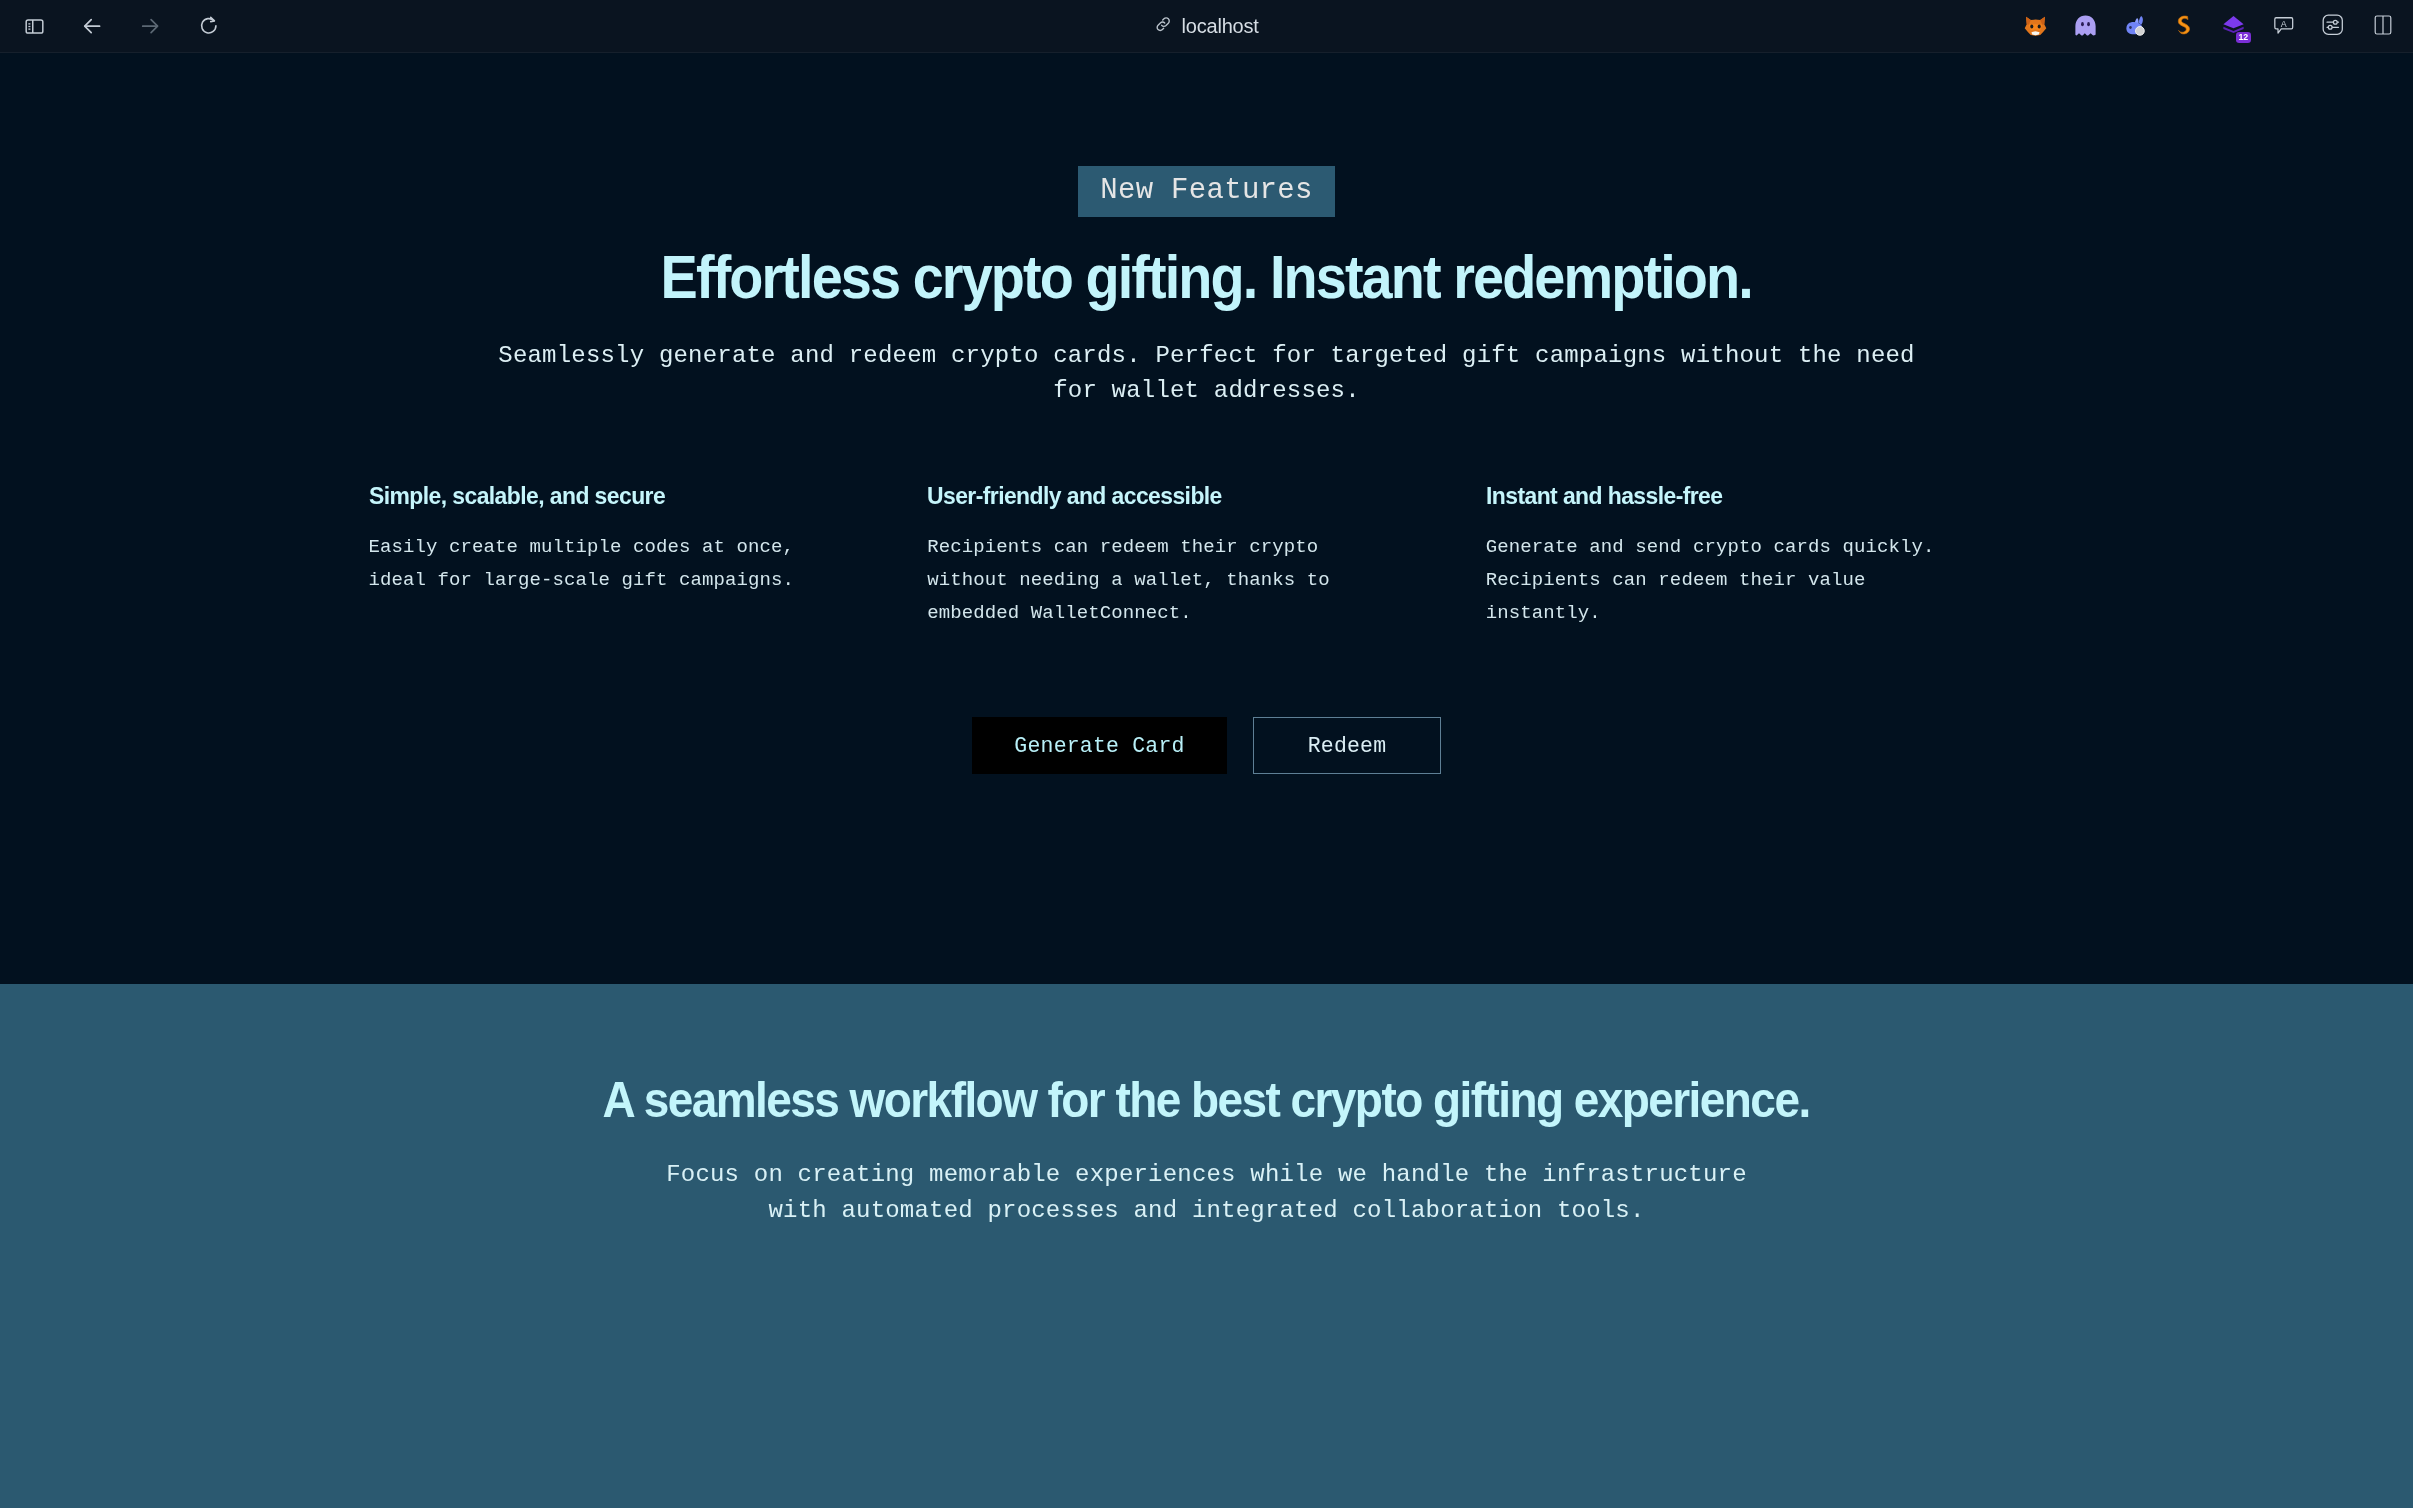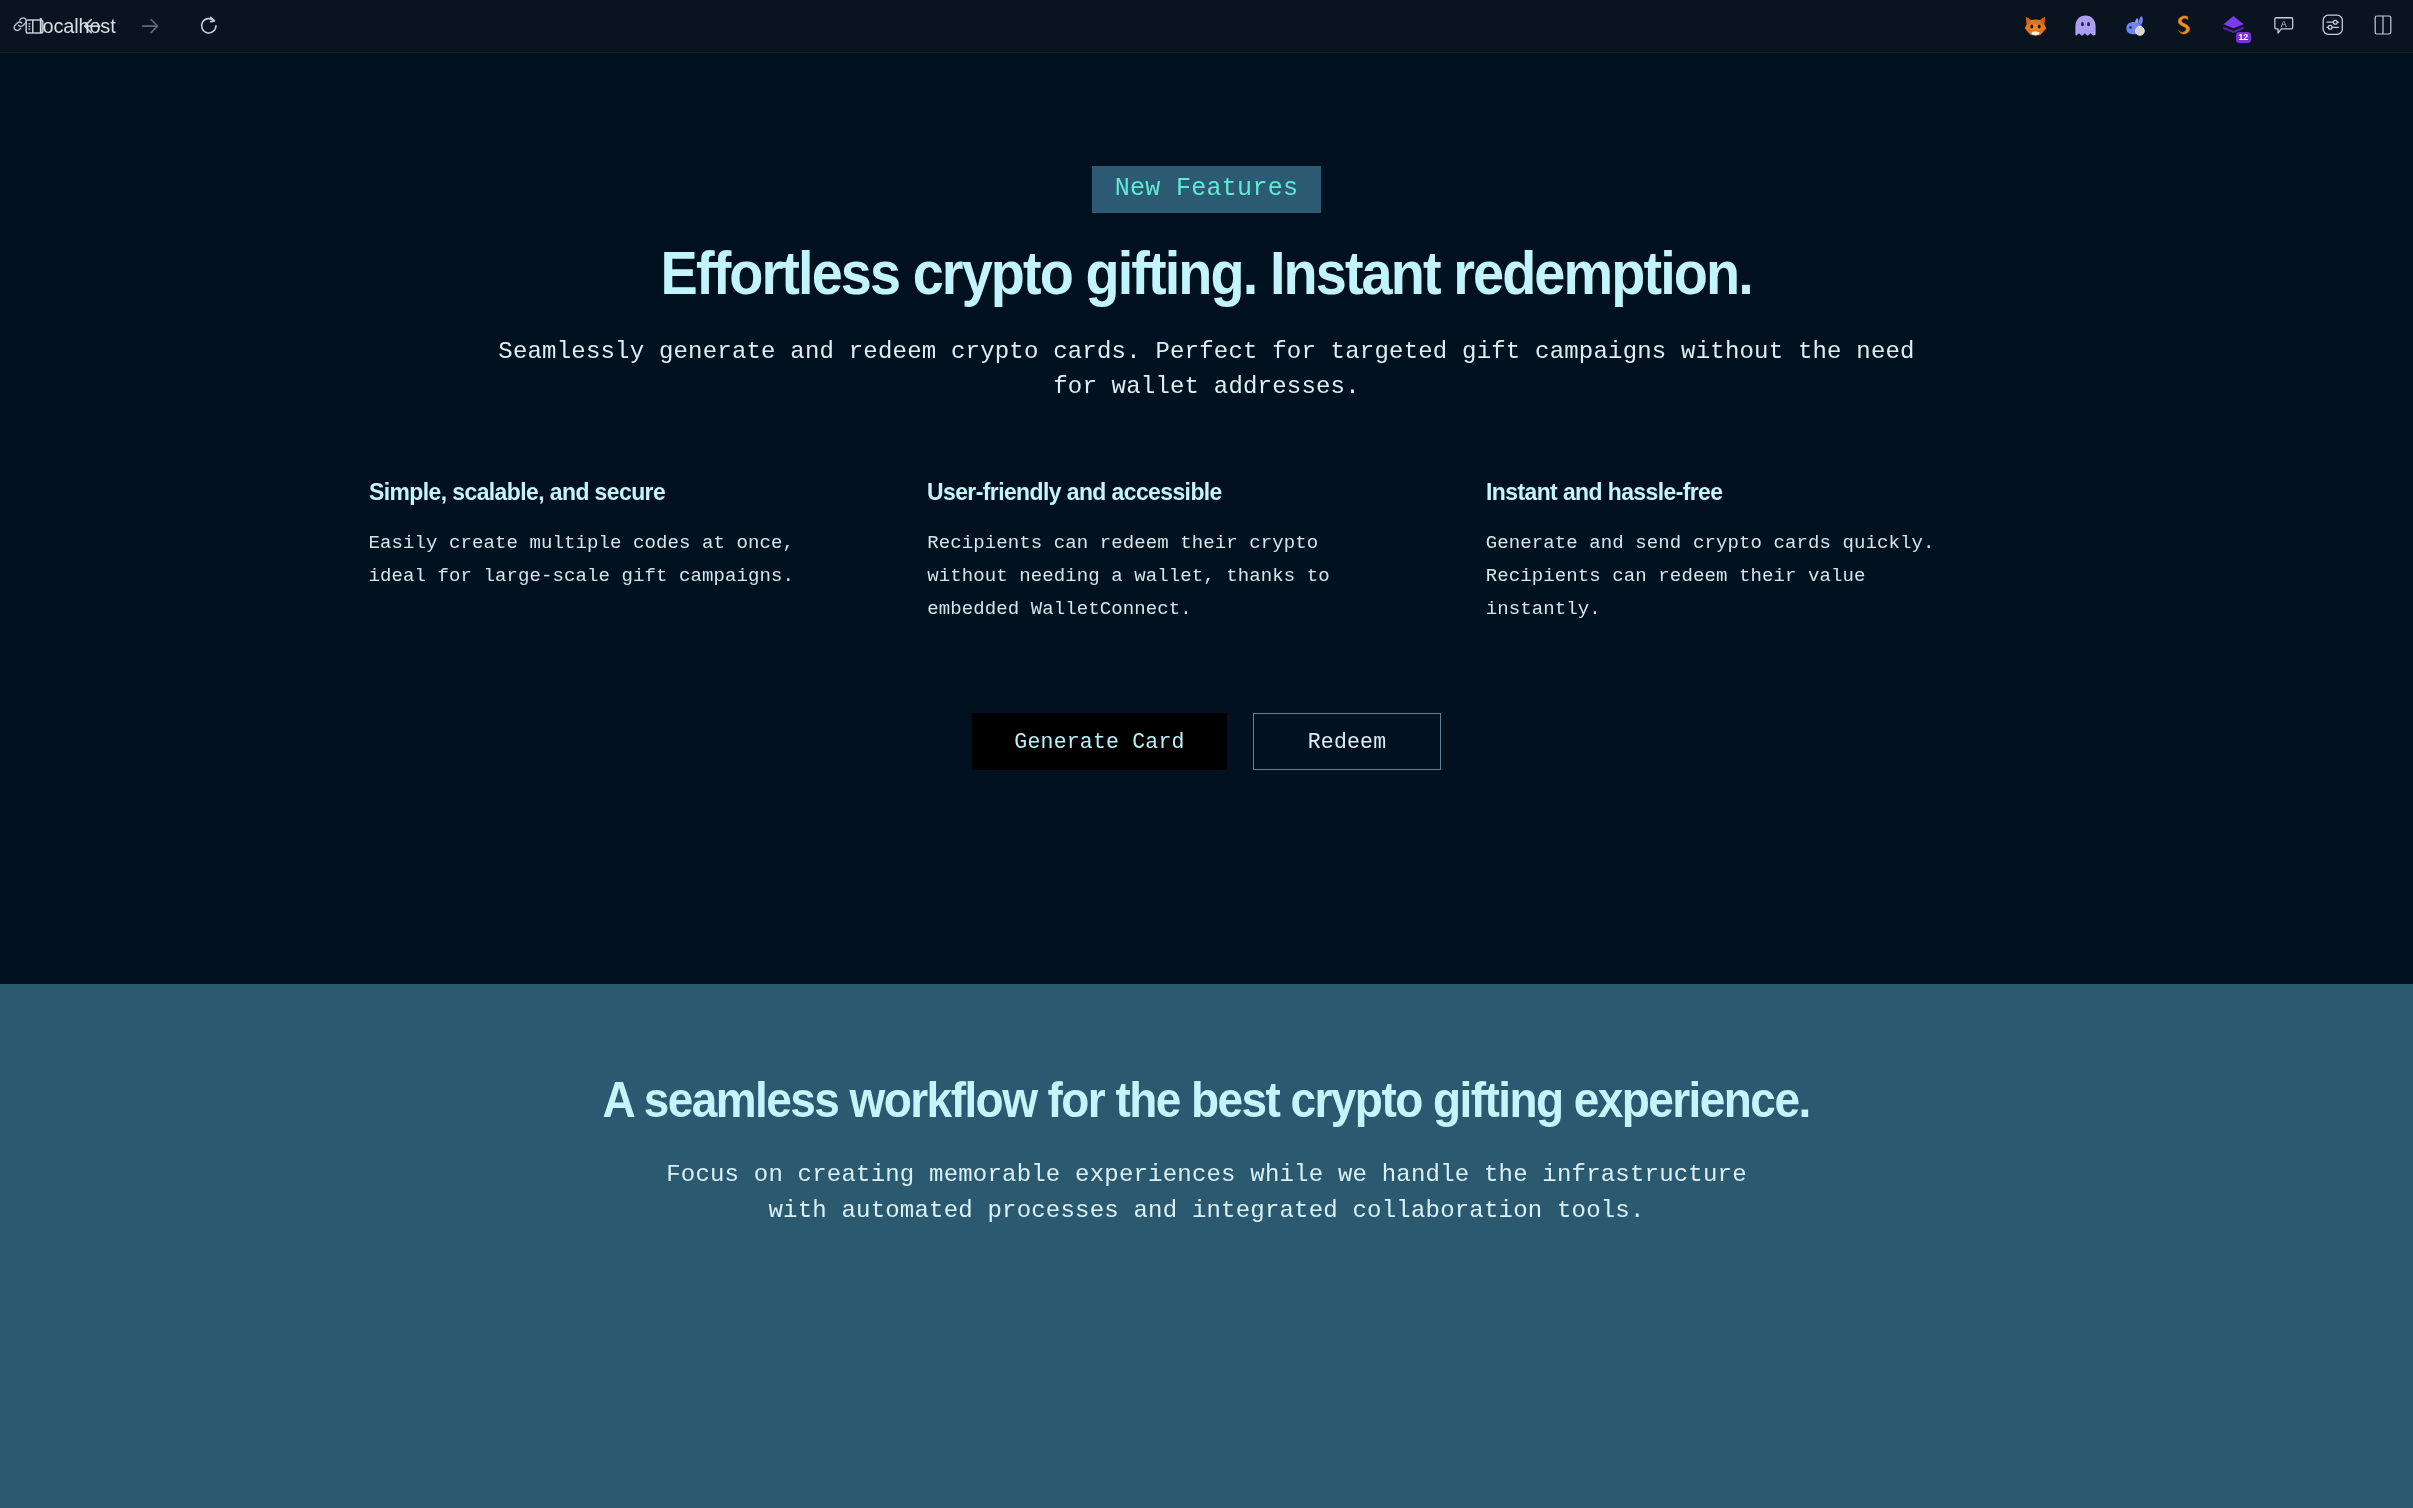--- a/index.html
+++ b/index.html
@@ -47,20 +47,21 @@
   .chrome-btn svg { display: block; }
 
   .url-center {
     position: absolute;
     left: 0;
     right: 0;
     top: 0;
     bottom: 0;
     display: flex;
     align-items: center;
+    justify-content: center;
     gap: 8.8px;
     pointer-events: none;
   }
 
   .url-inner {
     display: flex;
     align-items: center;
     gap: 8.8px;
     pointer-events: auto;
     cursor: text;
@@ -118,23 +119,23 @@
     height: 931px;
     width: 2413px;
     padding-top: 113px;
     display: flex;
     flex-direction: column;
     align-items: center;
   }
 
   .badge {
     background: #2c5a72;
-    color: #5eead4;
+    color: #e5e5e5;
     font-family: "Liberation Mono", monospace;
-    font-size: 25px;
+    font-size: 29px;
     padding: 8px 22.3px 9.6px 22.3px;
     letter-spacing: 0.3px;
     display: inline-block;
     cursor: default;
   }
 
   .hero-title {
     margin-top: 29px;
     color: #c2f4fb;
     font-family: "Liberation Sans", sans-serif;

